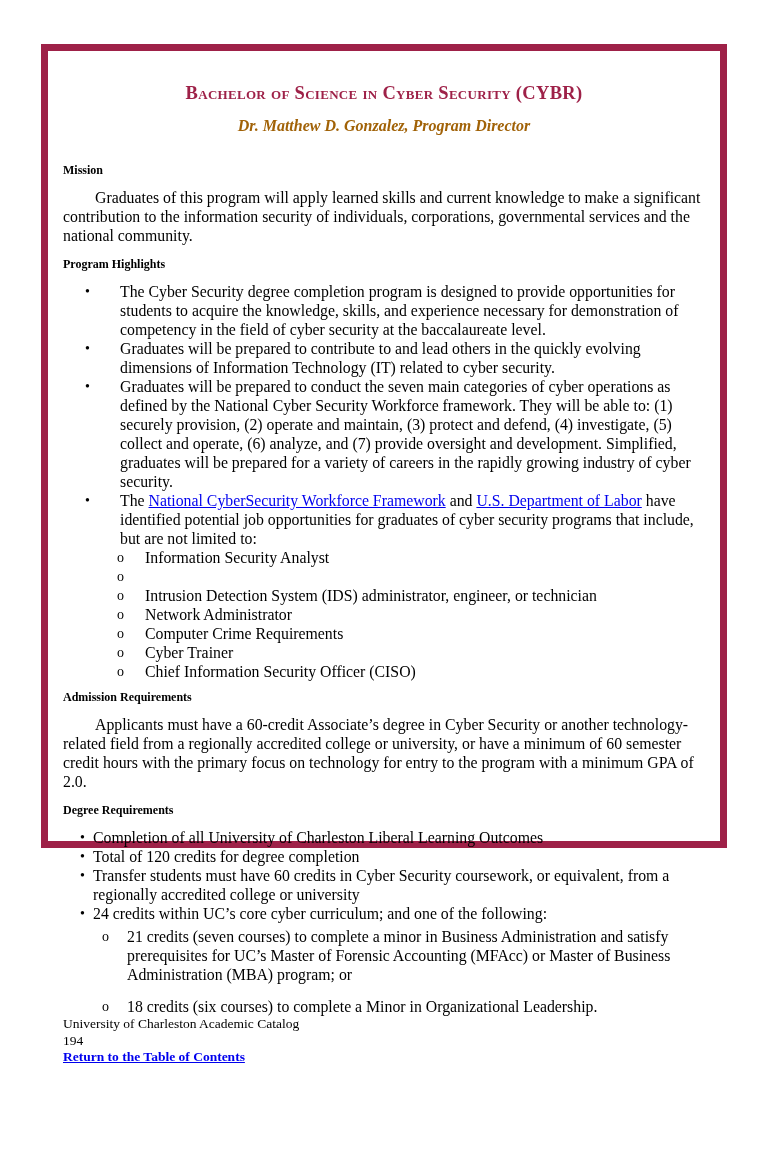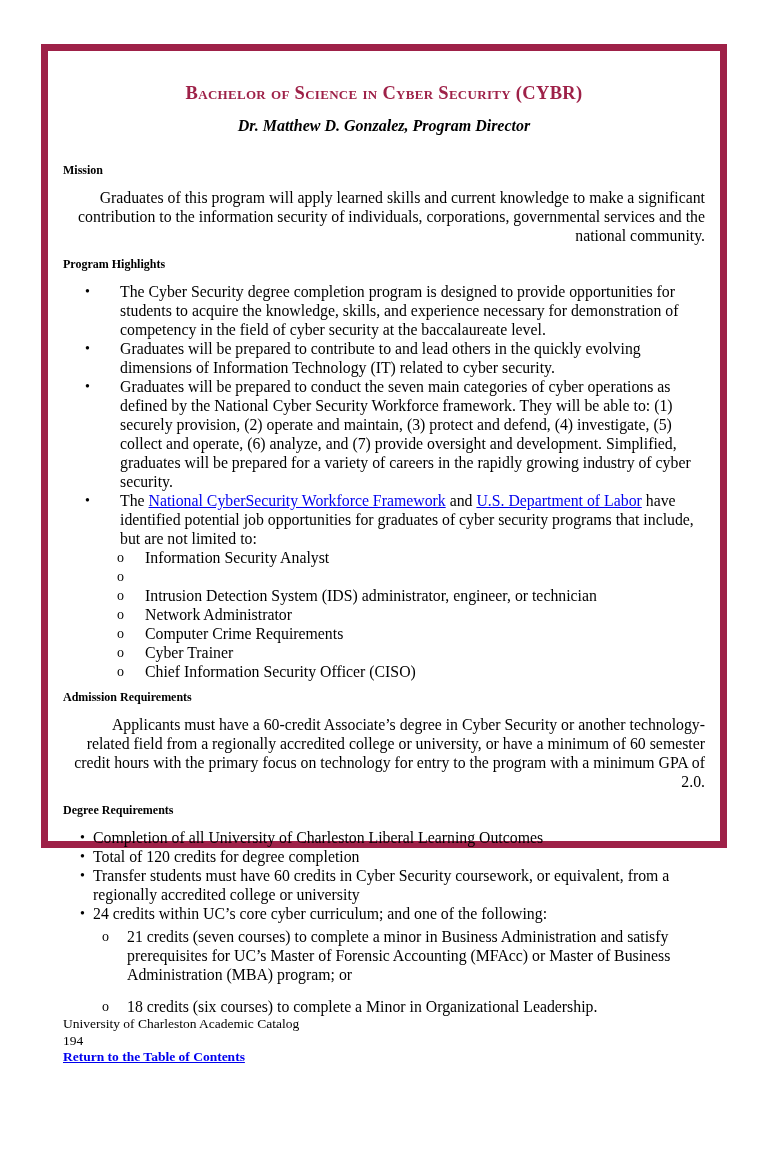--- a/index.html
+++ b/index.html
@@ -34,34 +34,33 @@
     font-variant: small-caps;
     color: #9e2148;
     letter-spacing: 0.3px;
   }
   .doc-subtitle {
     margin: 13px 0 0 0;
     text-align: center;
     font-size: 16px;
     font-weight: bold;
     font-style: italic;
-    color: #000000;
+    color: #a16207;
   }
   h3.sec {
     margin: 9px 0 0 0;
     font-size: 12px;
     font-weight: bold;
     line-height: 20px;
   }
   h3.first-sec { margin-top: 25px; }
   h3.adm { margin-top: 6px; }
   p.body-para {
     margin: 8px 0 0 0;
     text-indent: 32px;
-    text-align: right;
   }
   .blist { margin-top: 8px; }
   .li { display: flex; }
   .mk { flex: 0 0 auto; }
   .tx { flex: 1 1 auto; }
   
   .ph .li { padding-left: 22px; }
   .ph .mk { width: 35px; font-size: 14px; }
   
   .joblist .li { padding-left: 54px; }

